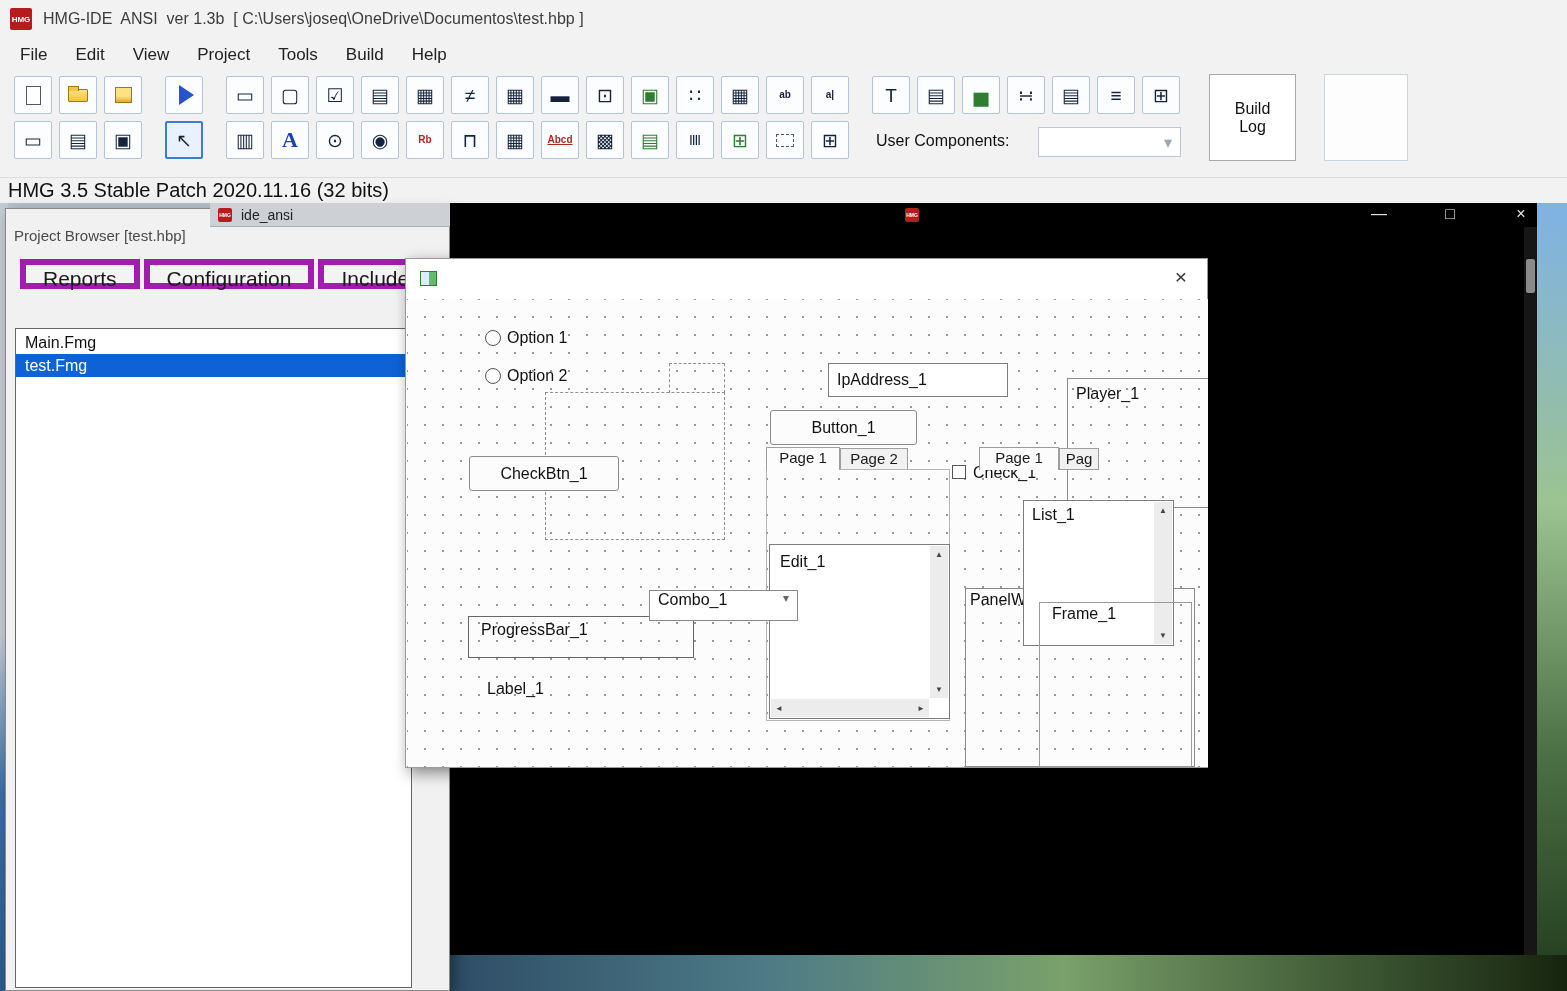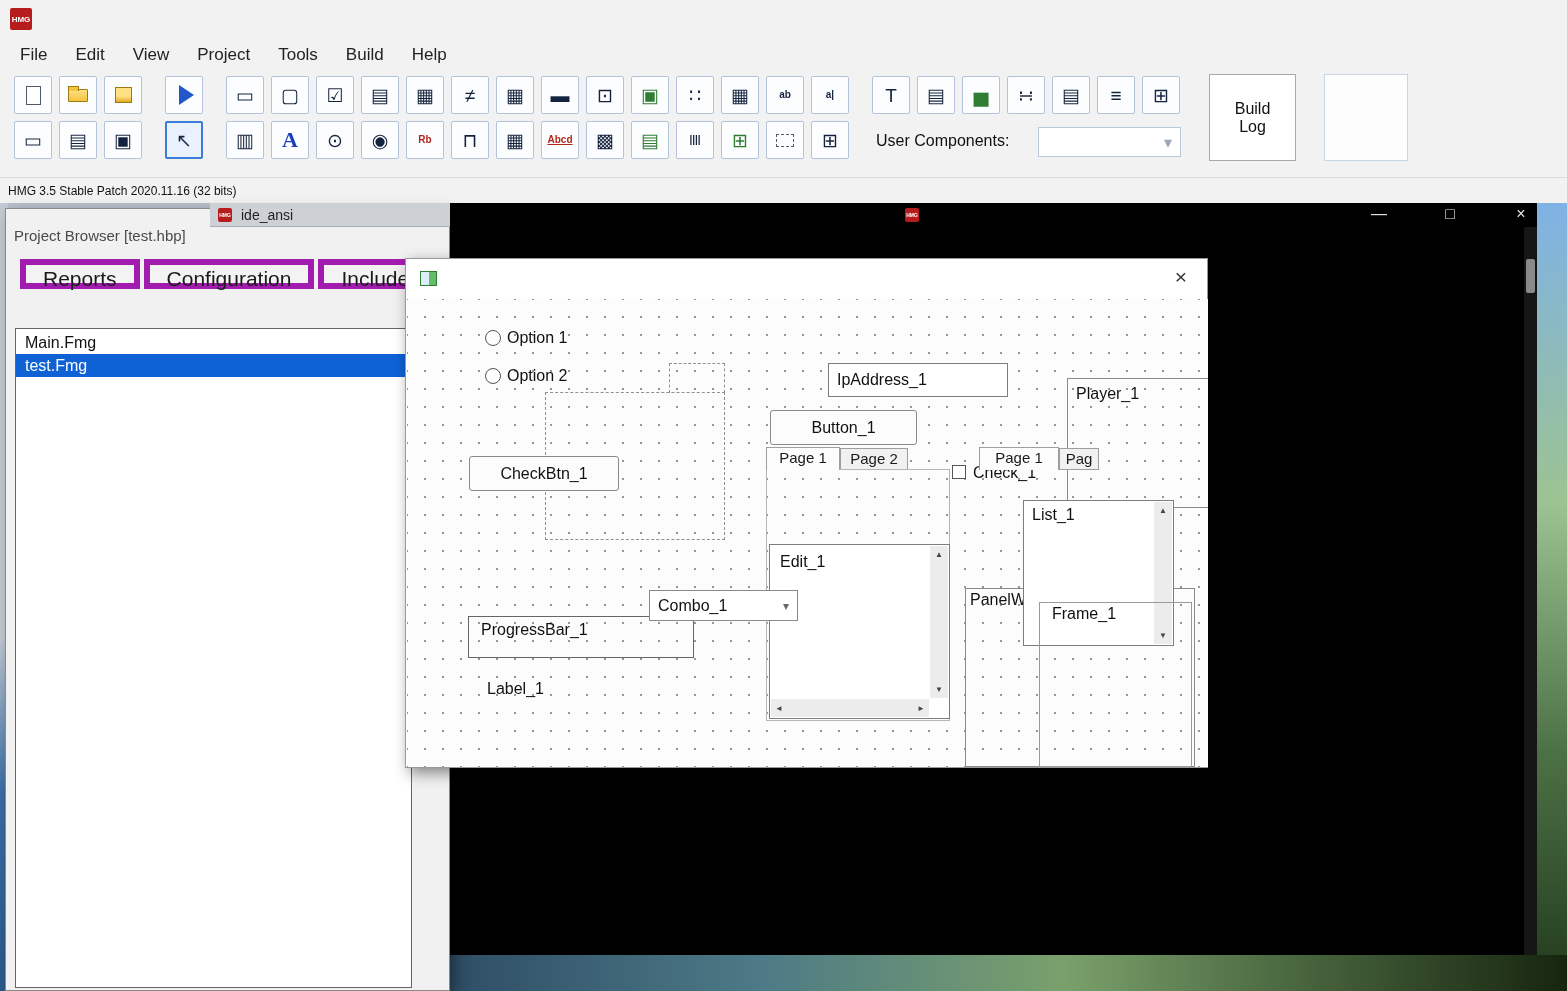--- a/index.html
+++ b/index.html
@@ -32,21 +32,21 @@
   .i-folder { width:20px; height:13px; background:linear-gradient(#ffe082,#f4c43e); border:1px solid #9c7a10; border-radius:1px; position:relative; }
   .i-folder::before { content:""; position:absolute; left:-1px; top:-4px; width:9px; height:4px; background:#f4c43e; border:1px solid #9c7a10; border-bottom:none; }
   .i-save { width:17px; height:16px; background:linear-gradient(#ffe082 60%,#e2a727); border:1px solid #9c7a10; }
   .i-run { width:0; height:0; border-left:15px solid #2257c9; border-top:10px solid transparent; border-bottom:10px solid transparent; margin-left:4px; }
   .i-dash { width:18px; height:13px; border:1px dashed #4d5a6b; }
   .uc-label { position:absolute; left:876px; top:61px; font-size:16px; color:#111; }
   .uc-combo { position:absolute; left:1038px; top:56px; width:143px; height:30px; background:#fff; border:1px solid #b9c7da; display:flex; align-items:center; justify-content:flex-end; padding-right:8px; color:#9aa7b6; }
   .buildlog-btn { position:absolute; left:1209px; top:3px; width:87px; height:87px; background:#fff; border:1px solid #a9a9a9; font-size:16px; color:#111; display:flex; align-items:center; justify-content:center; text-align:center; padding:0 16px; font-family:"Liberation Sans", sans-serif; }
   .blank-panel { position:absolute; left:1324px; top:3px; width:84px; height:87px; background:#fdfdfd; border:1px solid #c9d4e4; }
 
-  .statusline { position:absolute; left:0; top:178px; width:1567px; height:25px; display:flex; align-items:center; padding-left:8px; font-size:12px; color:#111; }
+  .statusline { position:absolute; left:0; top:178px; width:1567px; height:25px; display:flex; align-items:center; padding-left:8px; font-size:20px; color:#111; }
 
   
   .desktop { position:absolute; left:0; top:203px; width:1567px; height:788px; background:#b9c2cc; }
   .wp-left { position:absolute; left:0; top:0; width:8px; height:788px; background:linear-gradient(#c3cbd4 55%, #3b6ea5 75%, #2c5a8c); }
   .wp-right { position:absolute; left:1537px; top:0; width:30px; height:788px; background:linear-gradient(#7fb2e5 0%, #9cc391 38%, #4c7045 70%, #203a1c 100%); }
   .wp-bottom { position:absolute; left:448px; top:752px; width:1119px; height:36px; background:linear-gradient(90deg,#2e4d66,#4d7a86 28%,#7aa06b 55%,#44603a 78%,#17250f 100%); }
 
   .black-window { position:absolute; left:450px; top:0; width:1087px; height:752px; background:#000; }
   .bw-controls { position:absolute; left:918px; top:2px; display:flex; gap:49px; color:#e5e5e5; font-size:16px; }
   .bw-controls span { width:22px; text-align:center; }
@@ -77,28 +77,29 @@
   .dashed { border:1px dashed #8f8f8f; }
   .box { border:1px solid #8a8a8a; }
   .sunken { background:#fff; border:1px solid #7d7d7d; }
   .btn3d { background:#fcfcfc; border:1px solid #8a8a8a; border-radius:3px; display:flex; align-items:center; justify-content:center; }
   .radio { position:absolute; width:16px; height:16px; border:1px solid #555; border-radius:50%; background:#fff; }
   .checkbox { position:absolute; width:14px; height:14px; border:1px solid #555; background:#fff; }
   .dtab { position:absolute; height:22px; line-height:20px; text-align:center; font-size:15px; border:1px solid #9e9e9e; background:#f1f1f1; overflow:hidden; white-space:nowrap; }
   .dtab.active { background:#fcfcfc; border-bottom:none; height:23px; z-index:2; }
   .vscroll { position:absolute; top:1px; right:1px; width:18px; background:#ececec; display:flex; flex-direction:column; justify-content:space-between; align-items:center; font-size:8px; color:#444; padding:4px 0; }
   .hscroll { position:absolute; left:1px; bottom:1px; height:18px; background:#ececec; display:flex; justify-content:space-between; align-items:center; font-size:8px; color:#444; padding:0 4px; }
-  .combo { background:#fff; border:1px solid #8a8a8a; display:flex; align-items:center; justify-content:space-between; padding:9px 8px; }
+  .combo { background:#fff; border:1px solid #8a8a8a; display:flex; align-items:flex-start; justify-content:space-between; padding:0 8px; }
   .combo .arr { color:#666; font-size:12px; }
 </style>
 </head>
 <body>
 
 <div class="titlebar">
   <span class="hmg-ico">HMG</span>
+  <span class="title">HMG-IDE  ANSI  ver 1.3b  [ C:\Users\joseq\OneDrive\Documentos\test.hbp ]</span>
 </div>
 
 <div class="menubar">
 
 <div class="menu-item">File</div>
     <div class="menu-item">Edit</div>
     <div class="menu-item">View</div>
     <div class="menu-item">Project</div>
     <div class="menu-item">Tools</div>
     <div class="menu-item">Build</div>

